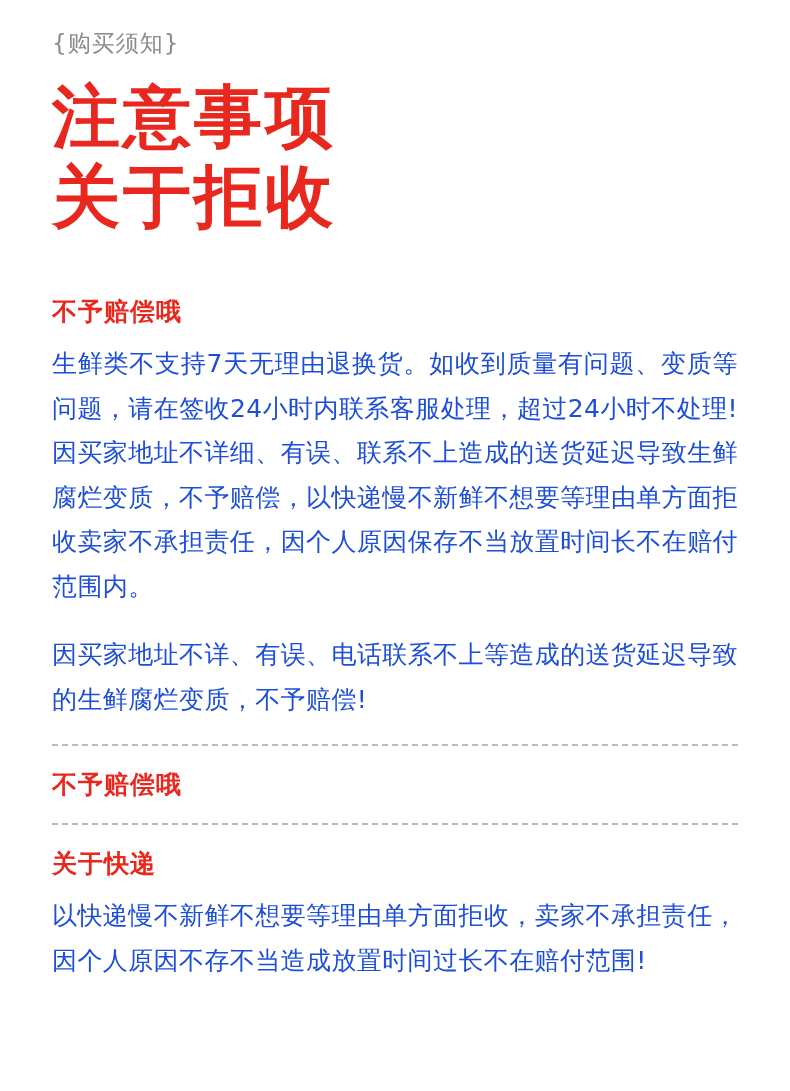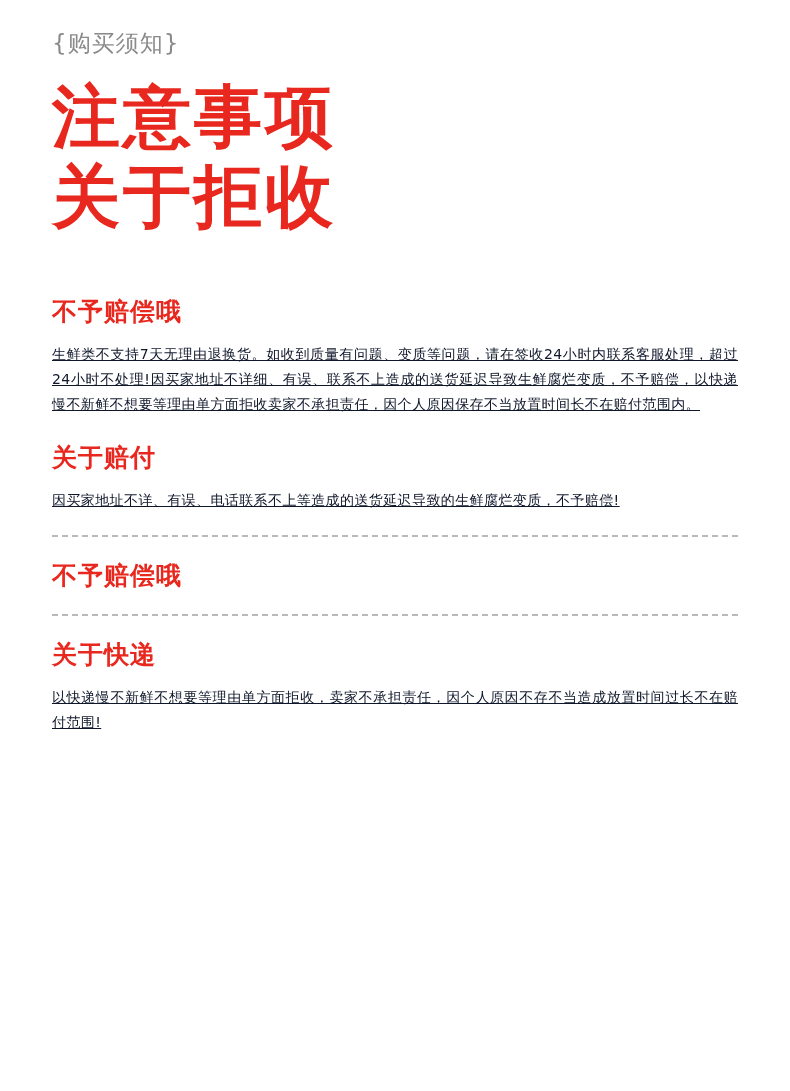--- a/index.html
+++ b/index.html
@@ -46,27 +46,26 @@
     position: relative;
   }
   .section-title {
     color: #e8281e;
     font-weight: bold;
     font-size: 25px;
     letter-spacing: 1px;
     margin: 0 0 14px 0;
   }
   .section-body {
-    color: #0f172a;
-    font-size: 14px;
+    color: #1d4ed8;
+    font-size: 25px;
     line-height: 1.78;
     letter-spacing: 0.4px;
     text-align: justify;
     margin: 0;
-    text-decoration: underline;
   }
   .divider {
     border: 0;
     border-top: 2px dashed #b9b9b9;
     margin: 22px 0 22px 0;
     height: 0;
   }
   .sec-spacer {
     height: 24px;
   }
@@ -86,21 +85,20 @@
   <div class="sections">
 
     <div class="section">
       <h2 class="section-title">不予赔偿哦</h2>
       <p class="section-body">生鲜类不支持7天无理由退换货。如收到质量有问题、变质等问题，请在签收24小时内联系客服处理，超过24小时不处理!因买家地址不详细、有误、联系不上造成的送货延迟导致生鲜腐烂变质，不予赔偿，以快递慢不新鲜不想要等理由单方面拒收卖家不承担责任，因个人原因保存不当放置时间长不在赔付范围内。</p>
     </div>
 
     <div class="sec-spacer"></div>
 
     <div class="section">
-      <h2 class="section-title">关于赔付</h2>
       <p class="section-body">因买家地址不详、有误、电话联系不上等造成的送货延迟导致的生鲜腐烂变质，不予赔偿!</p>
     </div>
 
     <hr class="divider">
 
     <div class="section">
       <h2 class="section-title">不予赔偿哦</h2>
     </div>
 
     <hr class="divider">

